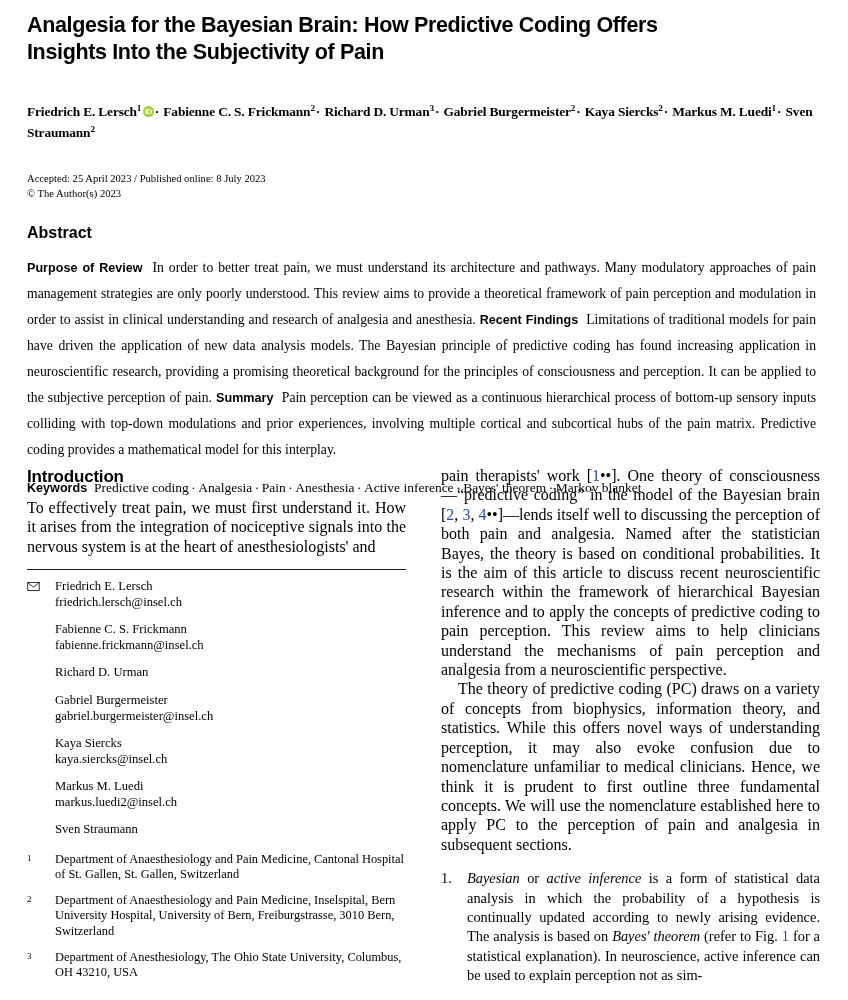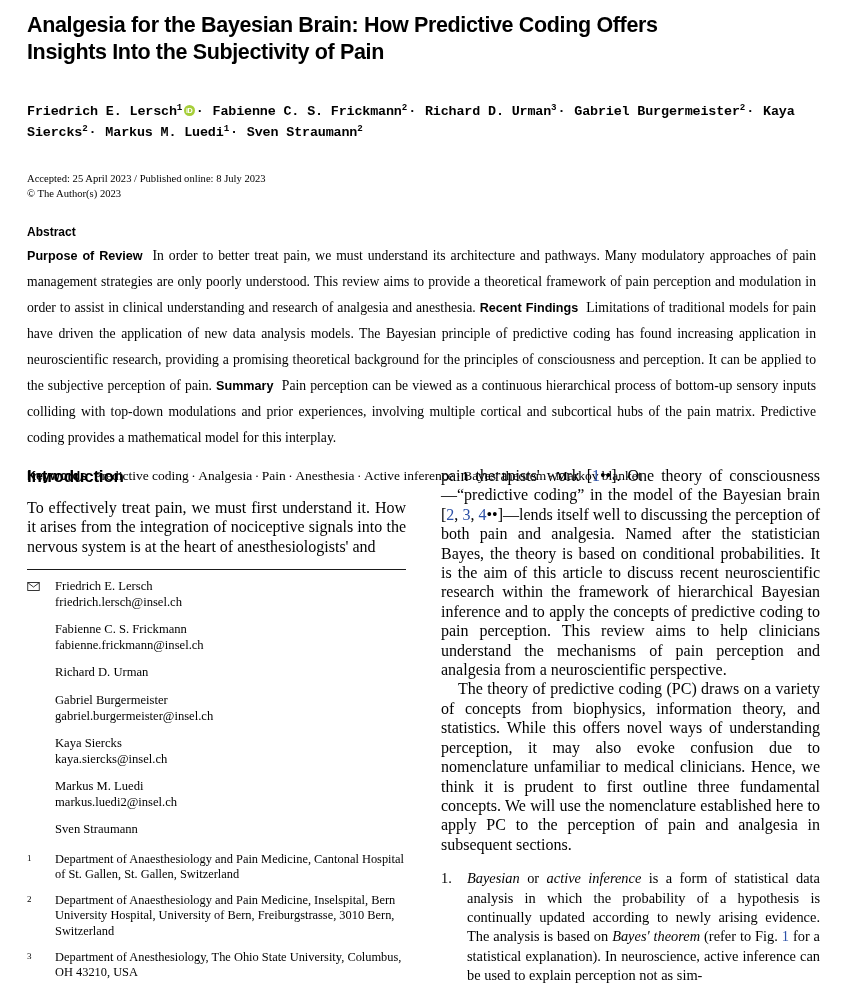--- a/index.html
+++ b/index.html
@@ -40,21 +40,21 @@
     font-size: 21.5px;
     line-height: 27px;
     letter-spacing: -0.35px;
     color: #000;
     margin: 0;
     width: 660px;
   }
 
   
   .authors {
-    font-family: Liberation Mono, monospace;
+    font-family: Liberation Serif, serif;
     font-weight: bold;
     font-size: 13.4px;
     line-height: 20.5px;
     letter-spacing: -0.15px;
     margin-top: 36px;
     width: 800px;
   }
   .authors sup {
     font-size: 9.2px;
     font-weight: bold;
@@ -99,23 +99,23 @@
   }
 
   
   .abstract-block {
     margin-top: 23px;
     width: 789px;
   }
   .abs-head {
     font-family: "Liberation Sans", sans-serif;
     font-weight: bold;
-    font-size: 12px;
+    font-size: 16px;
     line-height: 17px;
-    margin-bottom: 2px;
+    margin-bottom: 14px;
   }
   .abs-body {
     font-family: "Liberation Serif", serif;
     font-size: 13.7px;
     line-height: 26px;
     text-align: justify;
     text-justify: inter-word;
   }
   .abs-body .lbl {
     font-family: "Liberation Sans", sans-serif;

